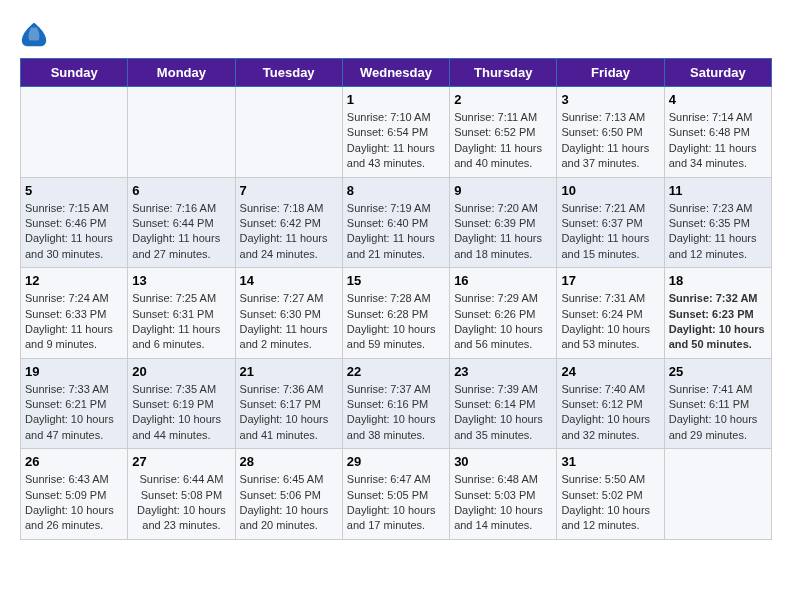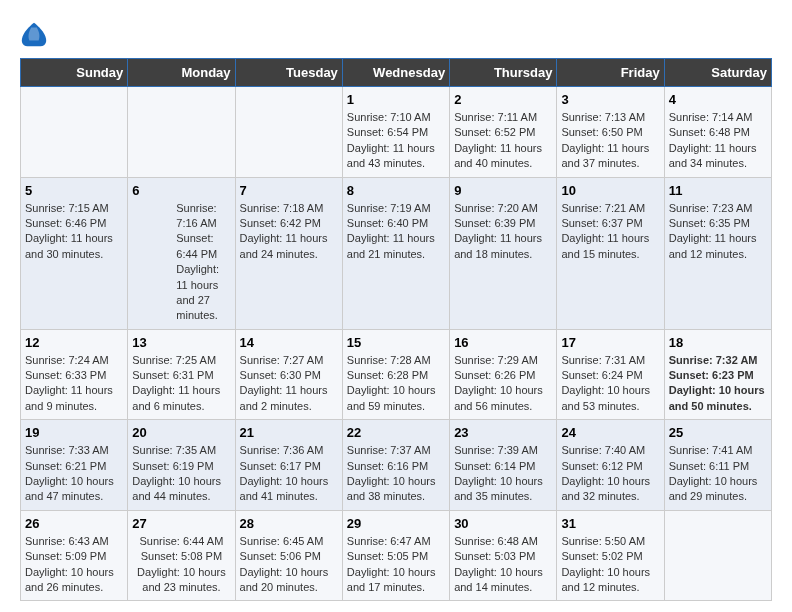--- a/index.html
+++ b/index.html
@@ -43,24 +43,24 @@
     .location-title {
       font-size: 16px;
       color: #555;
     }
     table {
       width: 100%;
       border-collapse: collapse;
       font-size: 11px;
     }
     thead tr th {
-      background-color: #404040;
+      background-color: #4c1d95;
       color: #fff;
       padding: 6px 4px;
-      text-align: right;
+      text-align: center;
       font-size: 13px;
       font-weight: bold;
       border: 1px solid #2e6db4;
     }
     tbody tr {
       vertical-align: top;
     }
     tbody tr:nth-child(odd) {
       background-color: #f5f7fa;
     }
@@ -148,21 +148,21 @@
       </tr>
       <tr>
         <td>
           <span class="day-number">5</span>
           <div class="day-info" style="white-space: pre-line;">Sunrise: 7:15 AM
 Sunset: 6:46 PM
 Daylight: 11 hours and 30 minutes.</div>
         </td>
         <td>
           <span class="day-number">6</span>
-          <div class="day-info" style="white-space: pre-line; margin-left: 44px;">Sunrise: 7:16 AM
+          <div class="day-info" style="white-space: pre-line;">Sunrise: 7:16 AM
 Sunset: 6:44 PM
 Daylight: 11 hours and 27 minutes.</div>
         </td>
         <td>
           <span class="day-number">7</span>
           <div class="day-info" style="white-space: pre-line;">Sunrise: 7:18 AM
 Sunset: 6:42 PM
 Daylight: 11 hours and 24 minutes.</div>
         </td>
         <td>

